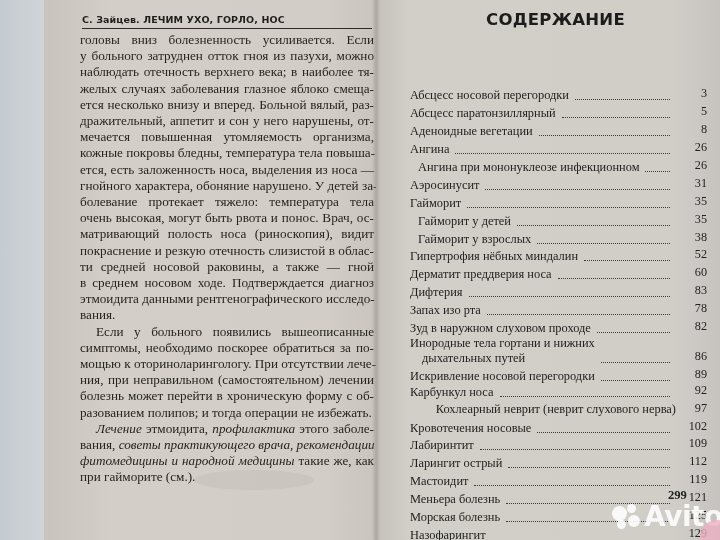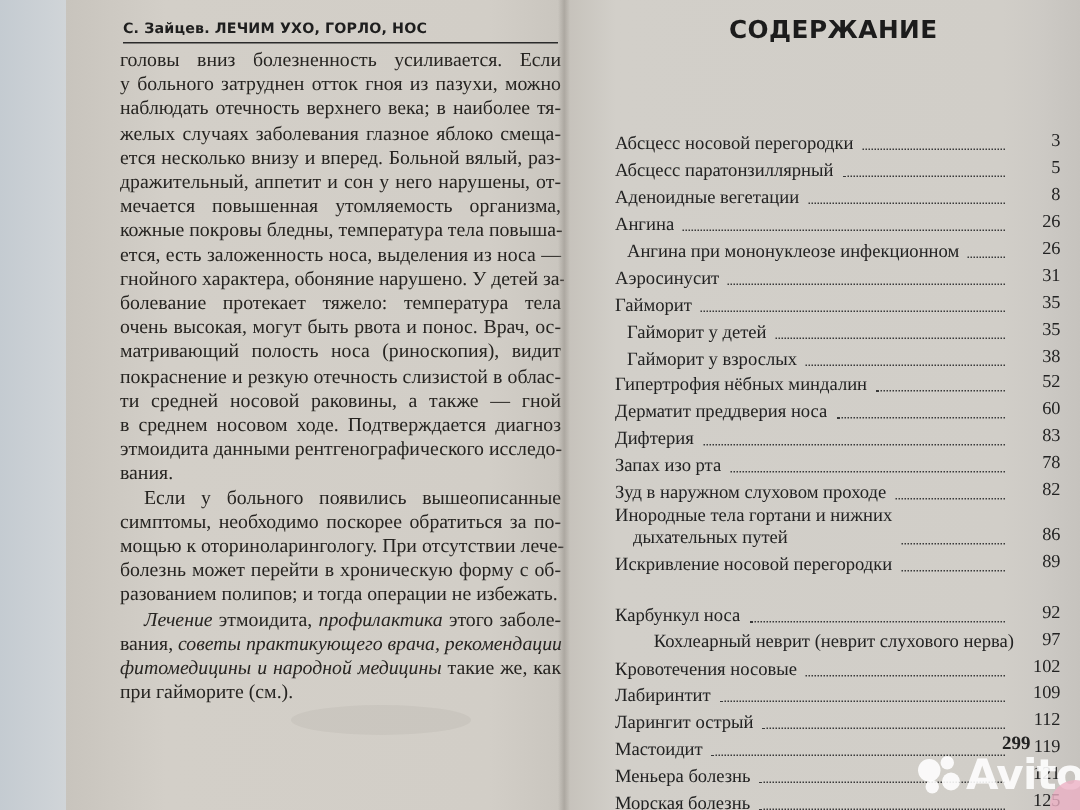--- a/index.html
+++ b/index.html
@@ -113,20 +113,21 @@
       <span class="line">покраснение и резкую отечность слизистой в облас-</span>
       <span class="line">ти средней носовой раковины, а также — гной</span>
       <span class="line">в среднем носовом ходе. Подтверждается диагноз</span>
       <span class="line">этмоидита данными рентгенографического исследо-</span>
       <span class="line last">вания.</span>
     </p>
     <p>
       <span class="line" style="padding-left:16px">Если у больного появились вышеописанные</span>
       <span class="line">симптомы, необходимо поскорее обратиться за по-</span>
       <span class="line">мощью к оториноларингологу. При отсутствии лече-</span>
+      <span class="line">ния, при неправильном (самостоятельном) лечении</span>
       <span class="line">болезнь может перейти в хроническую форму с об-</span>
       <span class="line last">разованием полипов; и тогда операции не избежать.</span>
     </p>
     <p>
       <span class="line" style="padding-left:16px"><i>Лечение</i><span> этмоидита, </span><i>профилактика</i><span> этого заболе-</span></span>
       <span class="line"><span>вания, </span><i>советы практикующего врача, рекомендации</i></span>
       <span class="line"><i>фитомедицины и народной медицины</i><span> такие же, как</span></span>
       <span class="line last">при гайморите (см.).</span>
     </p>
   </div>
@@ -235,21 +236,21 @@
         <span class="toc-page">82</span>
       </div>
       <div class="toc-row double" style="margin-bottom: 2.5px;">
         <div class="toc-label-wrap">
           <span class="toc-label">Инородные тела гортани и нижних</span>
           <span class="toc-label" style="padding-left: 12px;">дыхательных путей</span>
         </div>
         <span class="toc-dots"></span>
         <span class="toc-page">86</span>
       </div>
-      <div class="toc-row" style="margin-bottom: 18px;">
+      <div class="toc-row" style="margin-bottom: 0;">
         <div class="toc-label-wrap">
           <span class="toc-label">Искривление носовой перегородки</span>
         </div>
         <span class="toc-dots"></span>
         <span class="toc-page">89</span>
       </div>
       <div class="toc-row" style="margin-bottom: 2.5px;">
         <div class="toc-label-wrap">
           <span class="toc-label">Карбункул носа</span>
         </div>

